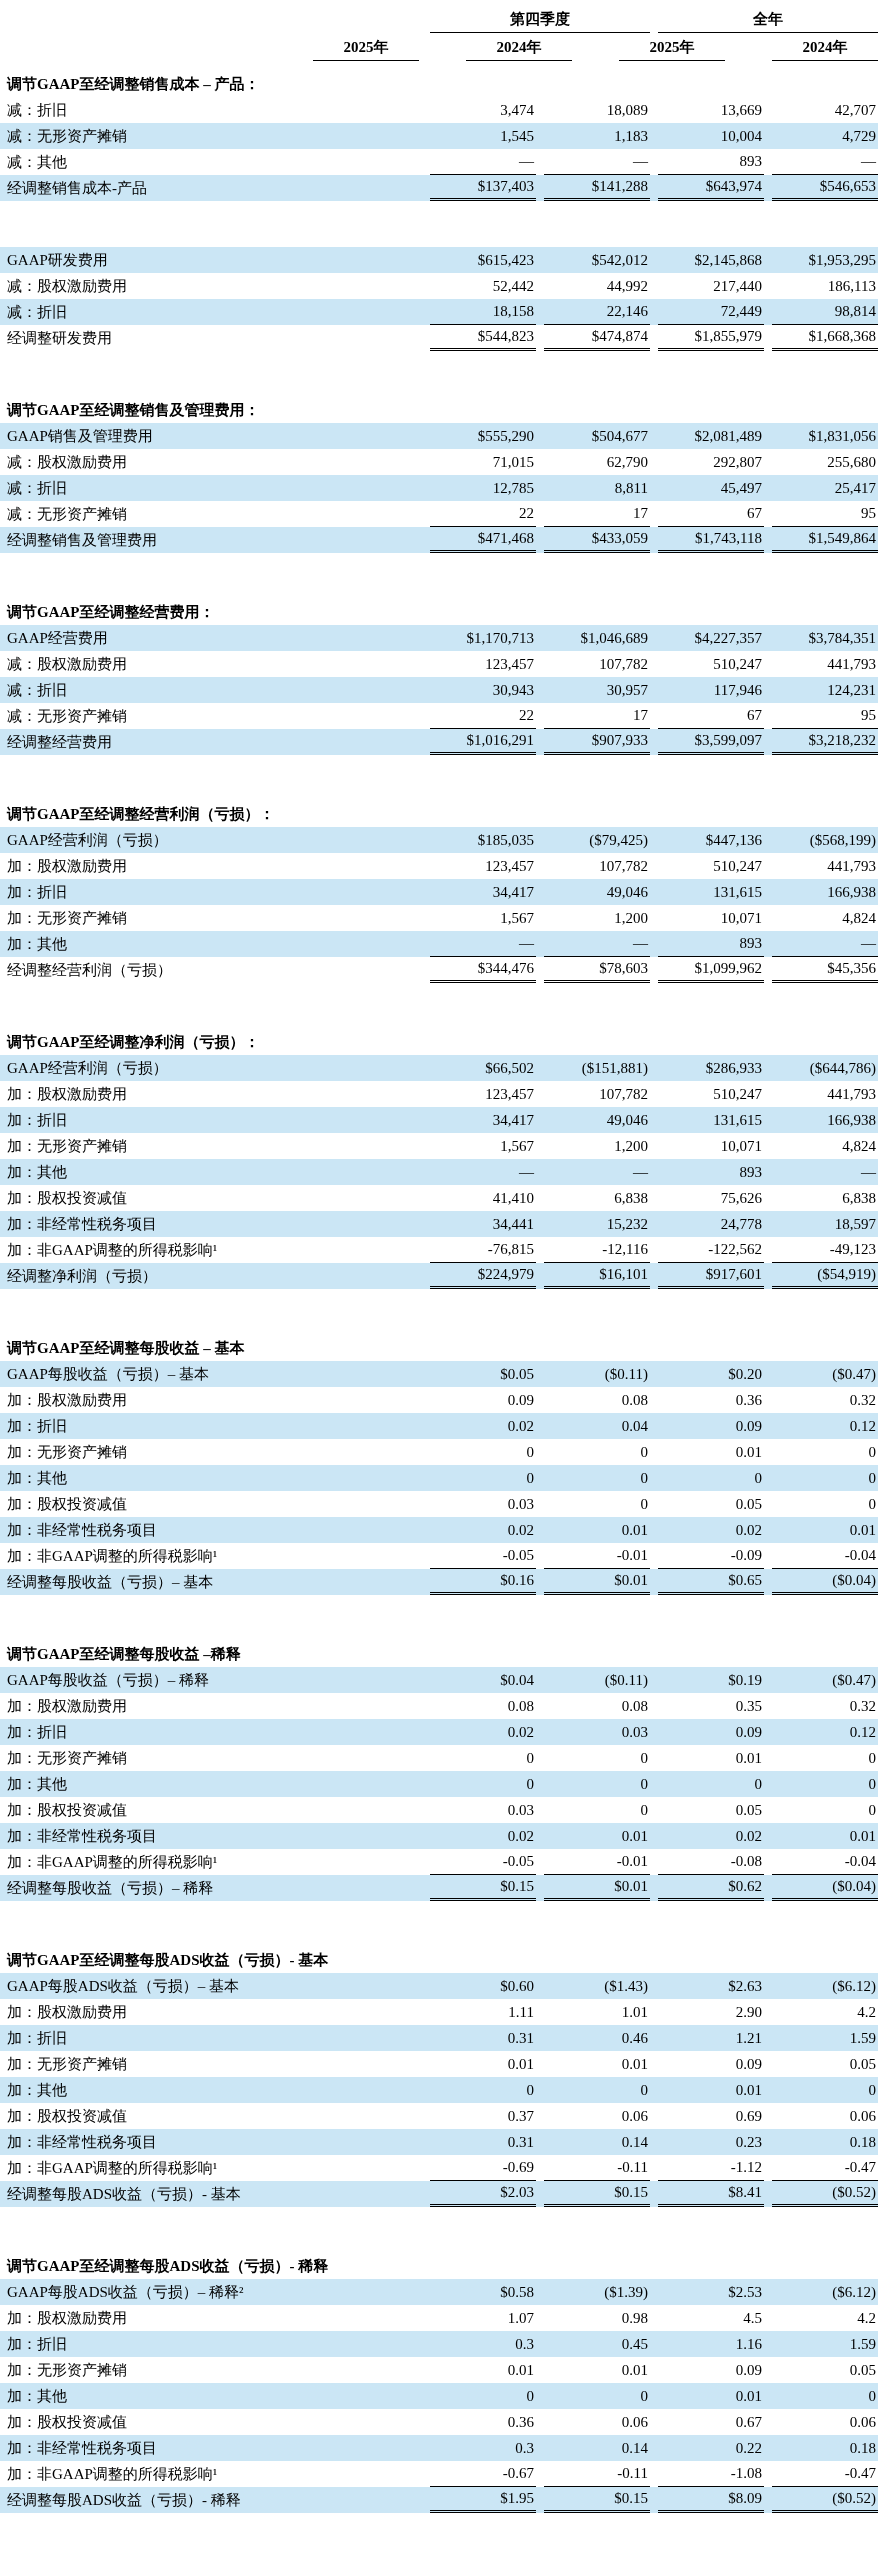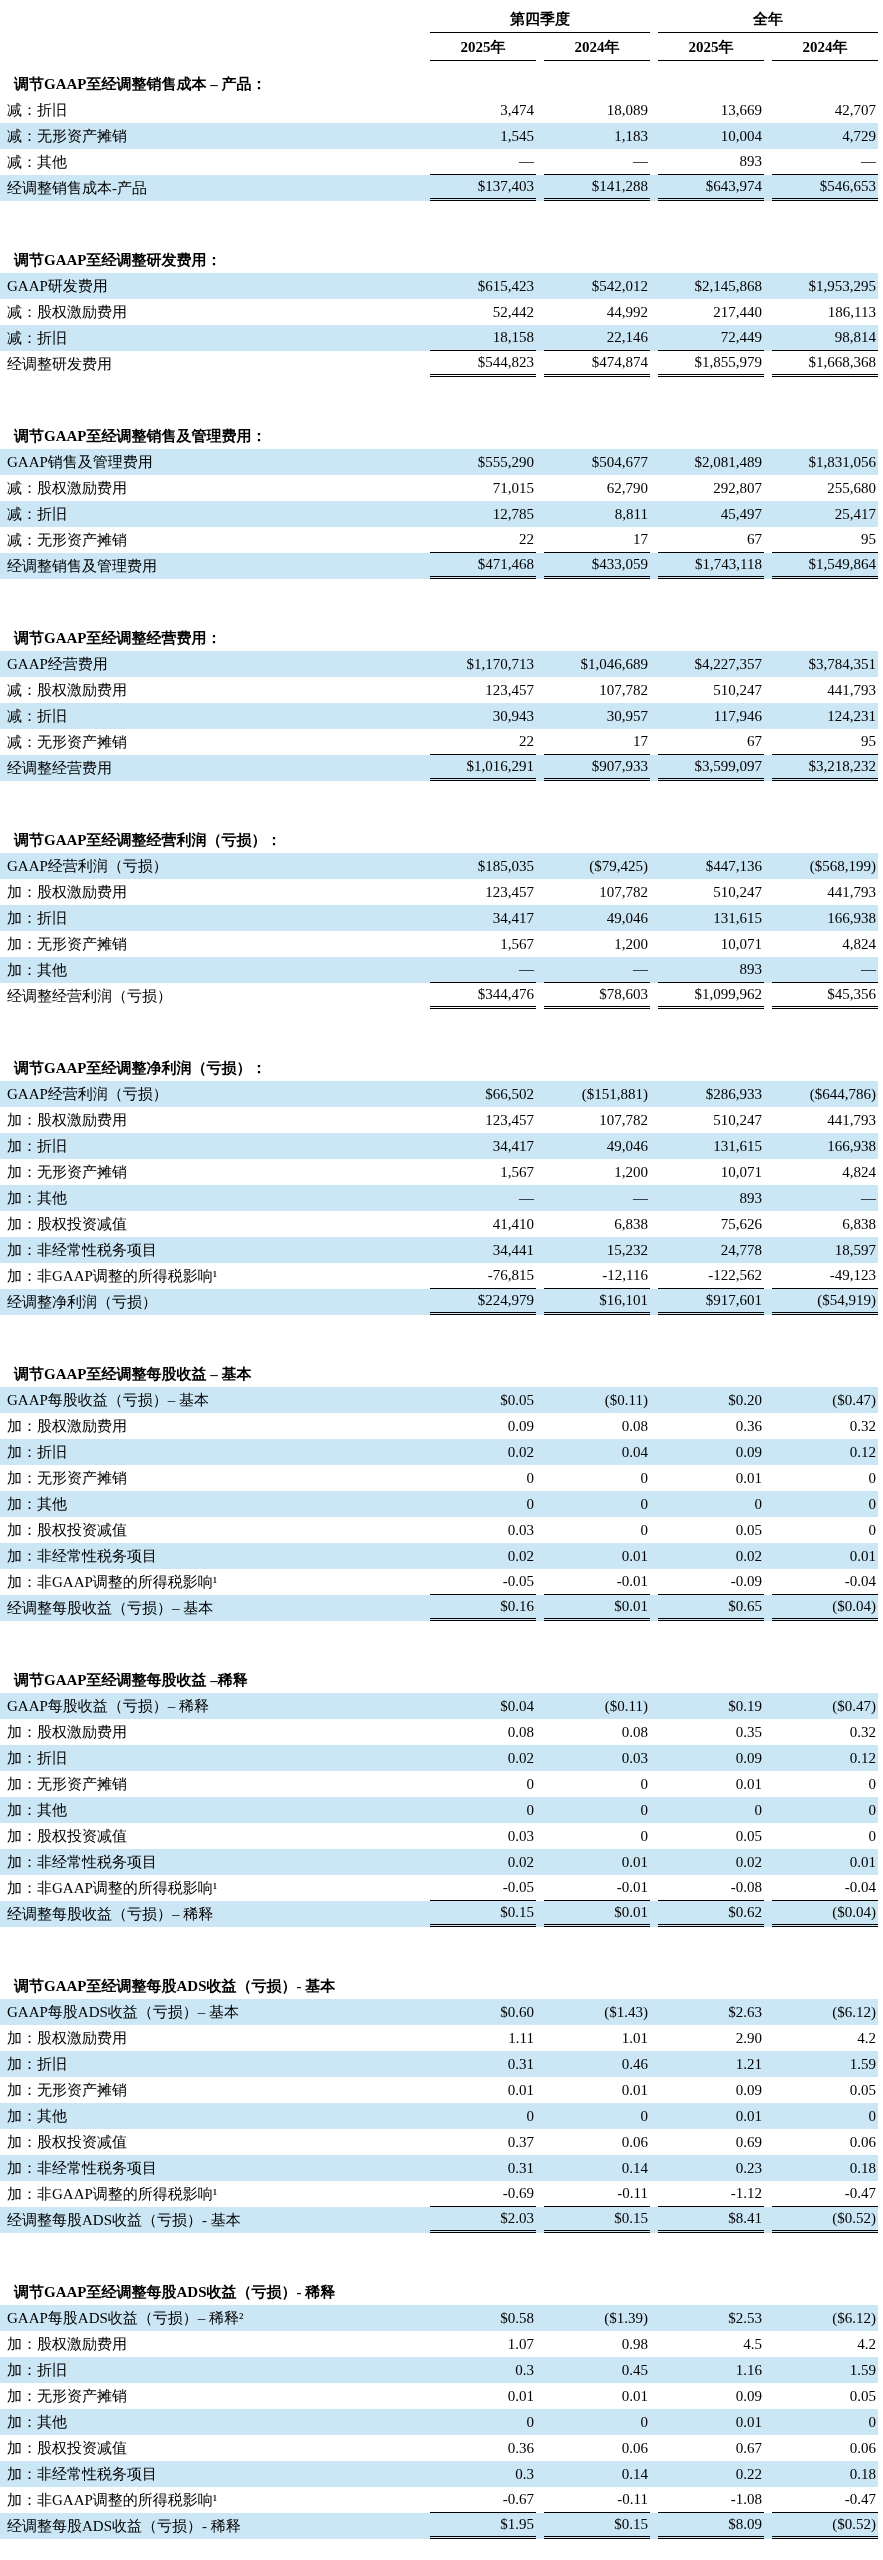--- a/index.html
+++ b/index.html
@@ -16,34 +16,34 @@
   }
   .page { padding: 10px 5px 20px 0; }
 
   
   .hdr-row { display: flex; align-items: flex-start; font-weight: bold; }
   .hdr-spacer { flex: 1; }
   .grp {
     width: 220px; margin-left: 8px; text-align: center;
     border-bottom: 1px solid #000; padding-bottom: 3px;
   }
-  .years { margin-top: 5px; }
+  .years { margin-top: 5px; gap: 39px; }
   .year-cell {
     width: 106px; margin-left: 8px; text-align: center;
     border-bottom: 1px solid #000; padding-bottom: 3px;
     box-sizing: border-box;
   }
 
   
   .sec { margin-top: 46px; }
   .sec.first { margin-top: 10px; }
   .sec-title {
     font-weight: bold; height: 26px;
     display: flex; align-items: center;
-    padding-left: 14px; white-space: nowrap;
+    padding-left: 7px; white-space: nowrap;
   }
   .row { display: flex; align-items: stretch; height: 26px; }
   .row.hl { background: #cbe6f5; }
   .label {
     flex: 1; padding-left: 7px; white-space: nowrap;
     display: flex; align-items: center;
   }
   .val {
     width: 106px; margin-left: 8px; box-sizing: border-box;
     display: flex; align-items: center; justify-content: flex-end;
@@ -97,21 +97,20 @@
         </div>
         <div class="row hl total">
           <div class="label">经调整销售成本-产品</div>
           <div class="val">$137,403</div>
           <div class="val">$141,288</div>
           <div class="val">$643,974</div>
           <div class="val">$546,653</div>
         </div>
       </section>
       <section class="sec">
-        <div class="sec-title">调节GAAP至经调整研发费用：</div>
         <div class="row hl">
           <div class="label">GAAP研发费用</div>
           <div class="val">$615,423</div>
           <div class="val">$542,012</div>
           <div class="val">$2,145,868</div>
           <div class="val">$1,953,295</div>
         </div>
         <div class="row">
           <div class="label">减：股权激励费用</div>
           <div class="val">52,442</div>

